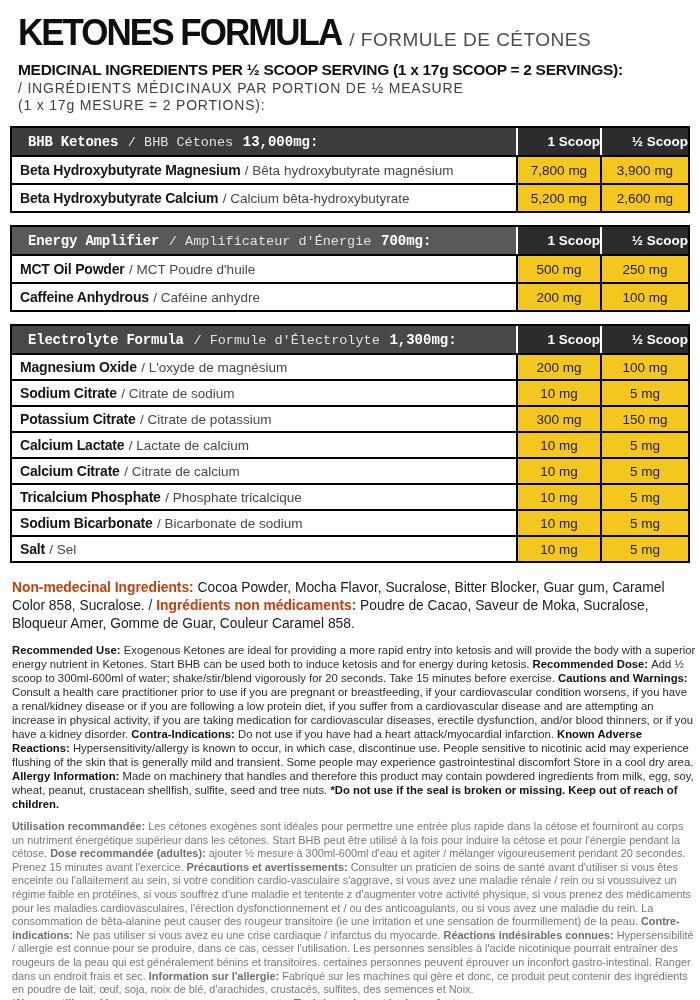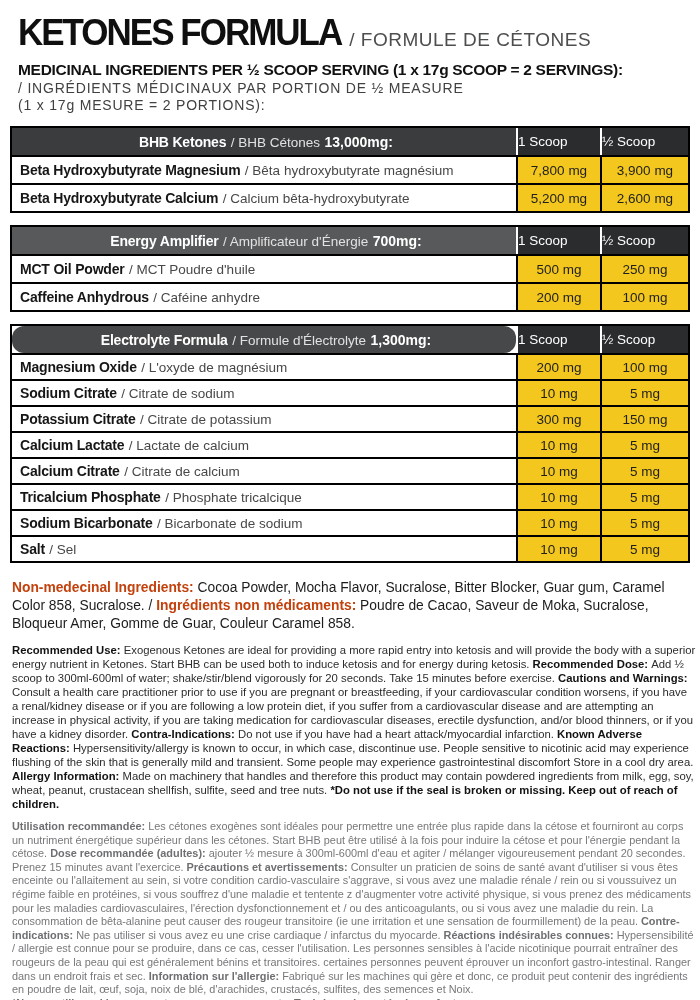--- a/index.html
+++ b/index.html
@@ -31,39 +31,39 @@
     border: 2px solid #000; margin-top: 12px; table-layout: fixed;
   }
   table.itable col.c-label { width: auto; }
   table.itable col.c-val { width: 84px; }
   table.itable col.c-val2 { width: 88px; }
   .itable th, .itable td { vertical-align: middle; overflow: hidden; white-space: nowrap; }
   .itable tr.hdr th { height: 27px; }
   .itable td { height: 28px; border-top: 2px solid #000; margin-top: 24px; }
   table.t3 td { height: 26px; }
   .itable th.lbl {
-    text-align: center; padding-left: 4px; font-weight: normal;
+    text-align: left; padding-left: 16px; font-weight: normal; font-family: Liberation Mono, monospace;
   }
   .h-en { font-weight: bold; color: #ffffff; font-size: 14px; letter-spacing: -0.2px; }
   .h-fr { color: #e2e2e2; font-size: 13.5px; }
   .h-amt { font-weight: bold; color: #ffffff; font-size: 14px; }
   .itable th.colhead {
     background: var(--scoop-head, #2b2c2e); color: #fff; font-size: 13.5px;
-    font-weight: normal; text-align: left; border-left: 2px solid #fff;
+    font-weight: bold; text-align: right; border-left: 2px solid #fff;
   }
   .itable td.lbl { background: #fff; text-align: left; padding-left: 8px; }
   .r-en { font-weight: bold; color: #161616; font-size: 14px; letter-spacing: -0.2px; }
   .r-fr { color: #48484b; font-size: 13.5px; }
   .itable td.val {
     background: var(--yellow, #f3c71d); text-align: center;
     font-size: 13.5px; color: #1f1f1f; border-left: 2px solid #000000;
   }
   table.t1 tr.hdr th.lbl { background: var(--head1, #3a3c3e); }
   table.t2 tr.hdr th.lbl { background: var(--head2, #58595b); margin-top: 32px; }
-  table.t3 tr.hdr th.lbl { background: var(--head3, #47484a); border-radius: 12px; }
+  table.t3 tr.hdr th.lbl { background: var(--head3, #47484a); }
 
   
   .para { text-align: left; }
   .p-nonmed {
     margin: 16px 0 0 2px; font-size: 13.8px; line-height: 18px; color: #1c1c1c;
     width: 682px;
   }
   .p-nonmed .b { font-weight: bold; color: #c2410c; margin-top: 19px; }
   .p-en {
     margin: 10px 0 8px 2px; font-size: 11.3px; line-height: 14px; color: #2c2c2c;

